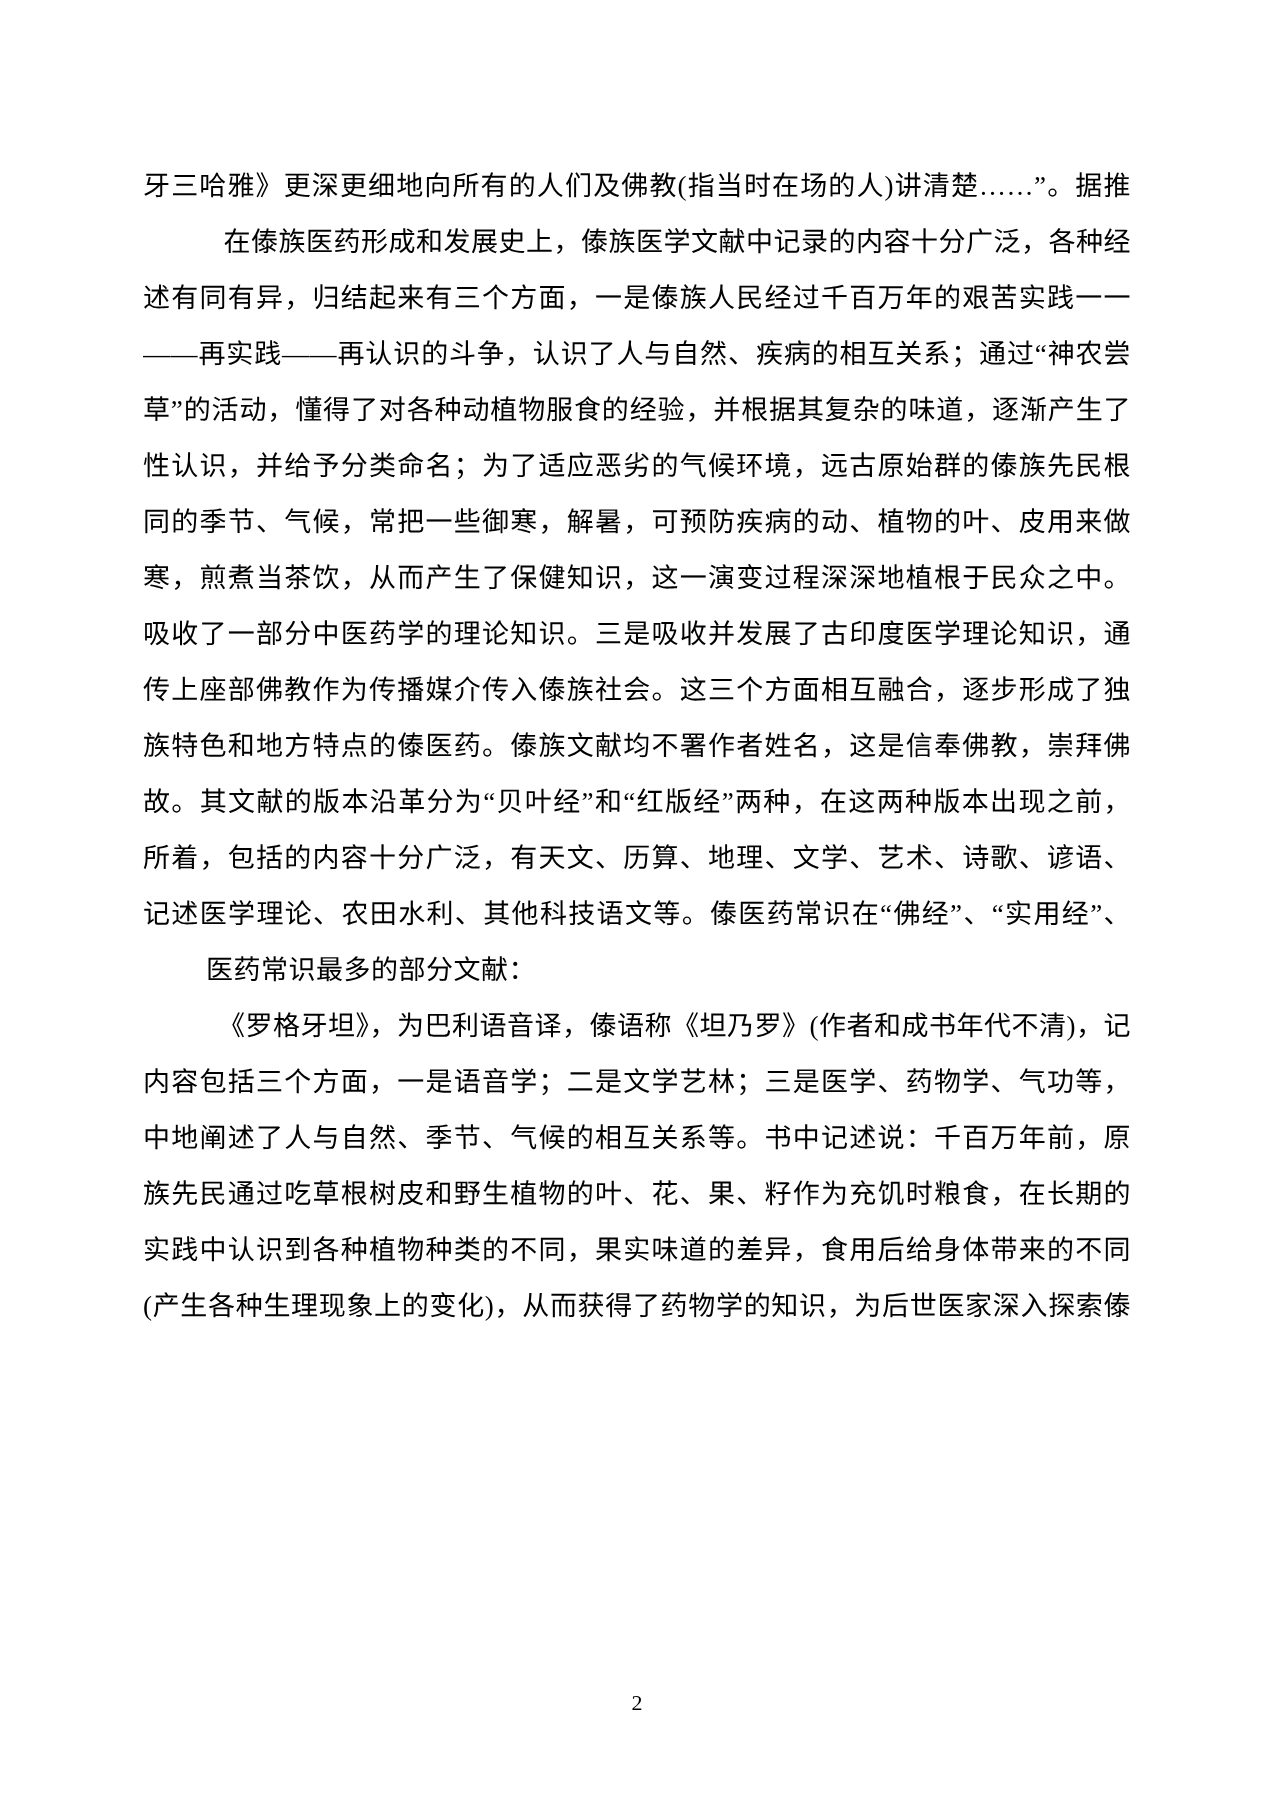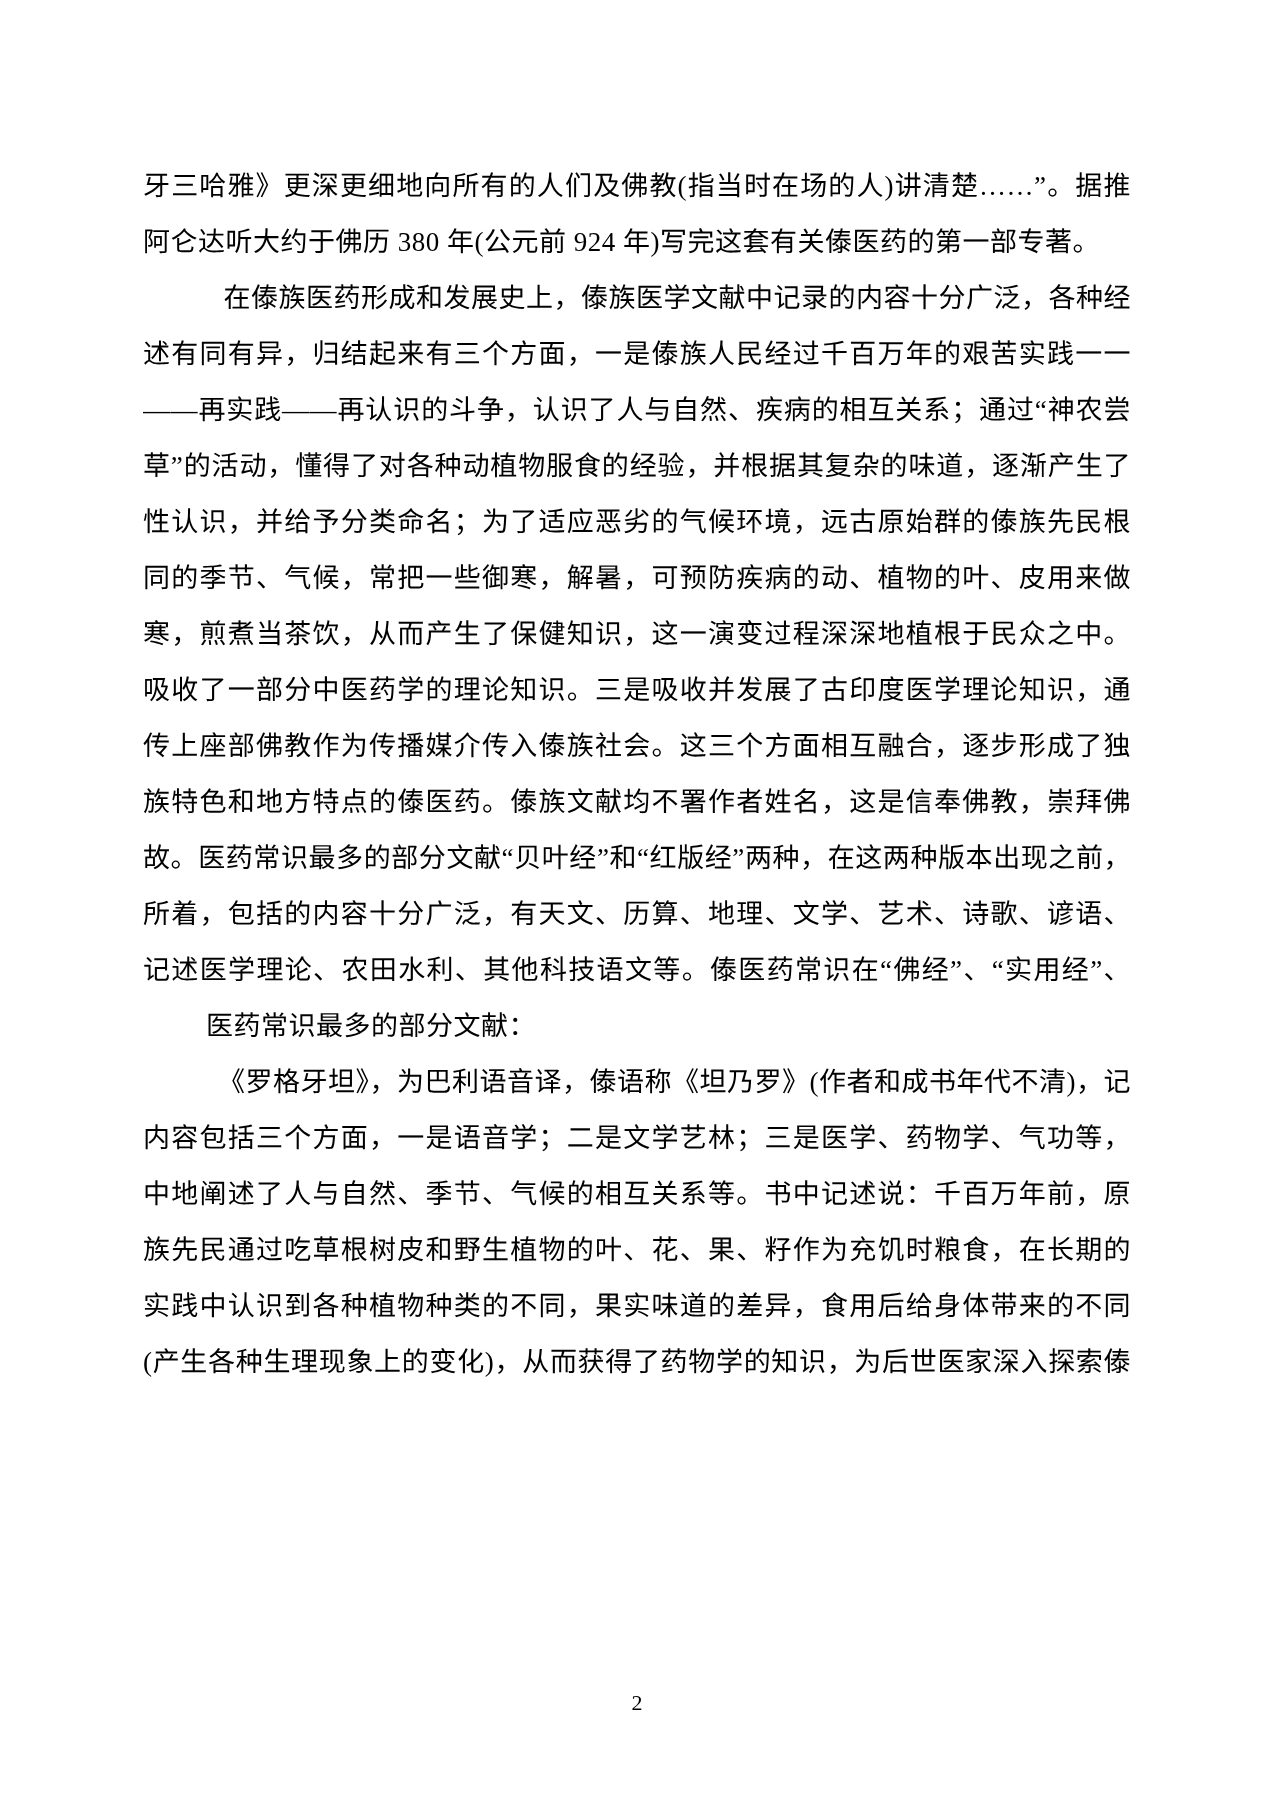--- a/index.html
+++ b/index.html
@@ -51,32 +51,31 @@
     line-height: 30px;
     color: #000000;
   }
 </style>
 </head>
 <body>
 
 <div class="page">
   <div class="text-body">
       <div class="line">牙三哈雅》更深更细地向所有的人们及佛教(指当时在场的人)讲清楚……”。据推测</div>
-      <div class="line para-end">阿仑达听大约于佛历 380 年(公元前 924 年)写完这套有关傣医药的第一部专著。</div>
       <div class="line indent">在傣族医药形成和发展史上，傣族医学文献中记录的内容十分广泛，各种经典描</div>
       <div class="line">述有同有异，归结起来有三个方面，一是傣族人民经过千百万年的艰苦实践一一认识</div>
       <div class="line">——再实践——再认识的斗争，认识了人与自然、疾病的相互关系；通过“神农尝百</div>
       <div class="line">草”的活动，懂得了对各种动植物服食的经验，并根据其复杂的味道，逐渐产生了理</div>
       <div class="line">性认识，并给予分类命名；为了适应恶劣的气候环境，远古原始群的傣族先民根据不</div>
       <div class="line">同的季节、气候，常把一些御寒，解暑，可预防疾病的动、植物的叶、皮用来做衣御</div>
       <div class="line">寒，煎煮当茶饮，从而产生了保健知识，这一演变过程深深地植根于民众之中。二是</div>
       <div class="line">吸收了一部分中医药学的理论知识。三是吸收并发展了古印度医学理论知识，通过南</div>
       <div class="line">传上座部佛教作为传播媒介传入傣族社会。这三个方面相互融合，逐步形成了独具民</div>
       <div class="line">族特色和地方特点的傣医药。傣族文献均不署作者姓名，这是信奉佛教，崇拜佛祖之</div>
-      <div class="line">故。医药常识最多的部分文献“贝叶经”和“红版经”两种，在这两种版本出现之前，</div>
+      <div class="line">故。其文献的版本沿革分为“贝叶经”和“红版经”两种，在这两种版本出现之前，</div>
       <div class="line">所着，包括的内容十分广泛，有天文、历算、地理、文学、艺术、诗歌、谚语、民间</div>
       <div class="line">记述医学理论、农田水利、其他科技语文等。傣医药常识在“佛经”、“实用经”、“科</div>
       <div class="line indent para-end">医药常识最多的部分文献：</div>
       <div class="line indent">《罗格牙坦》，为巴利语音译，傣语称《坦乃罗》(作者和成书年代不清)，记述</div>
       <div class="line">内容包括三个方面，一是语音学；二是文学艺林；三是医学、药物学、气功等，较集</div>
       <div class="line">中地阐述了人与自然、季节、气候的相互关系等。书中记述说：千百万年前，原始傣</div>
       <div class="line">族先民通过吃草根树皮和野生植物的叶、花、果、籽作为充饥时粮食，在长期的生活</div>
       <div class="line">实践中认识到各种植物种类的不同，果实味道的差异，食用后给身体带来的不同作用</div>
       <div class="line">(产生各种生理现象上的变化)，从而获得了药物学的知识，为后世医家深入探索傣医</div>
     </div>

